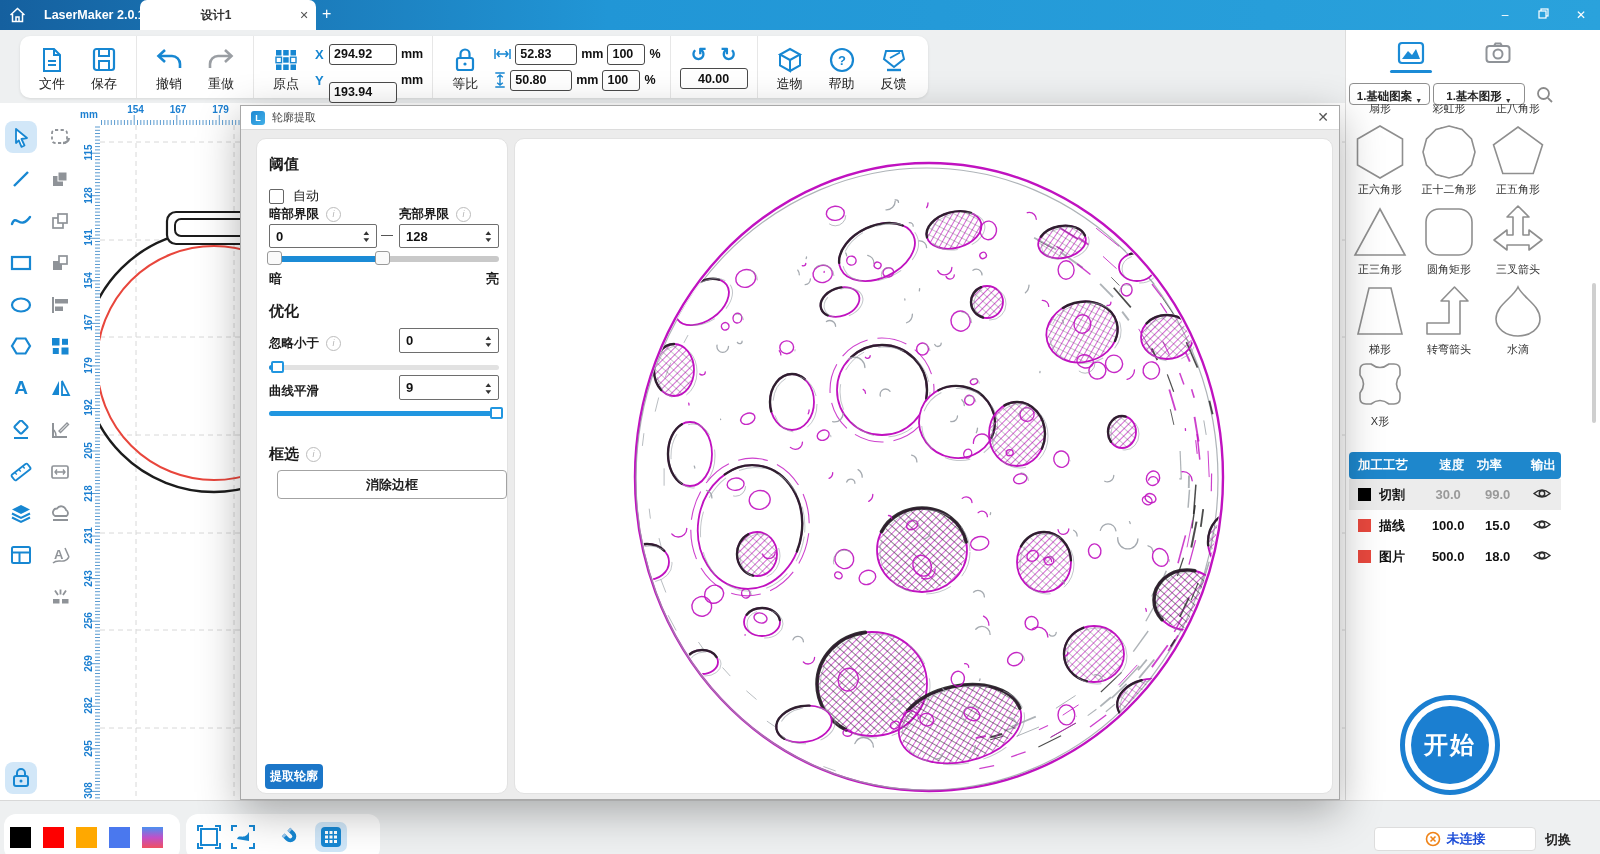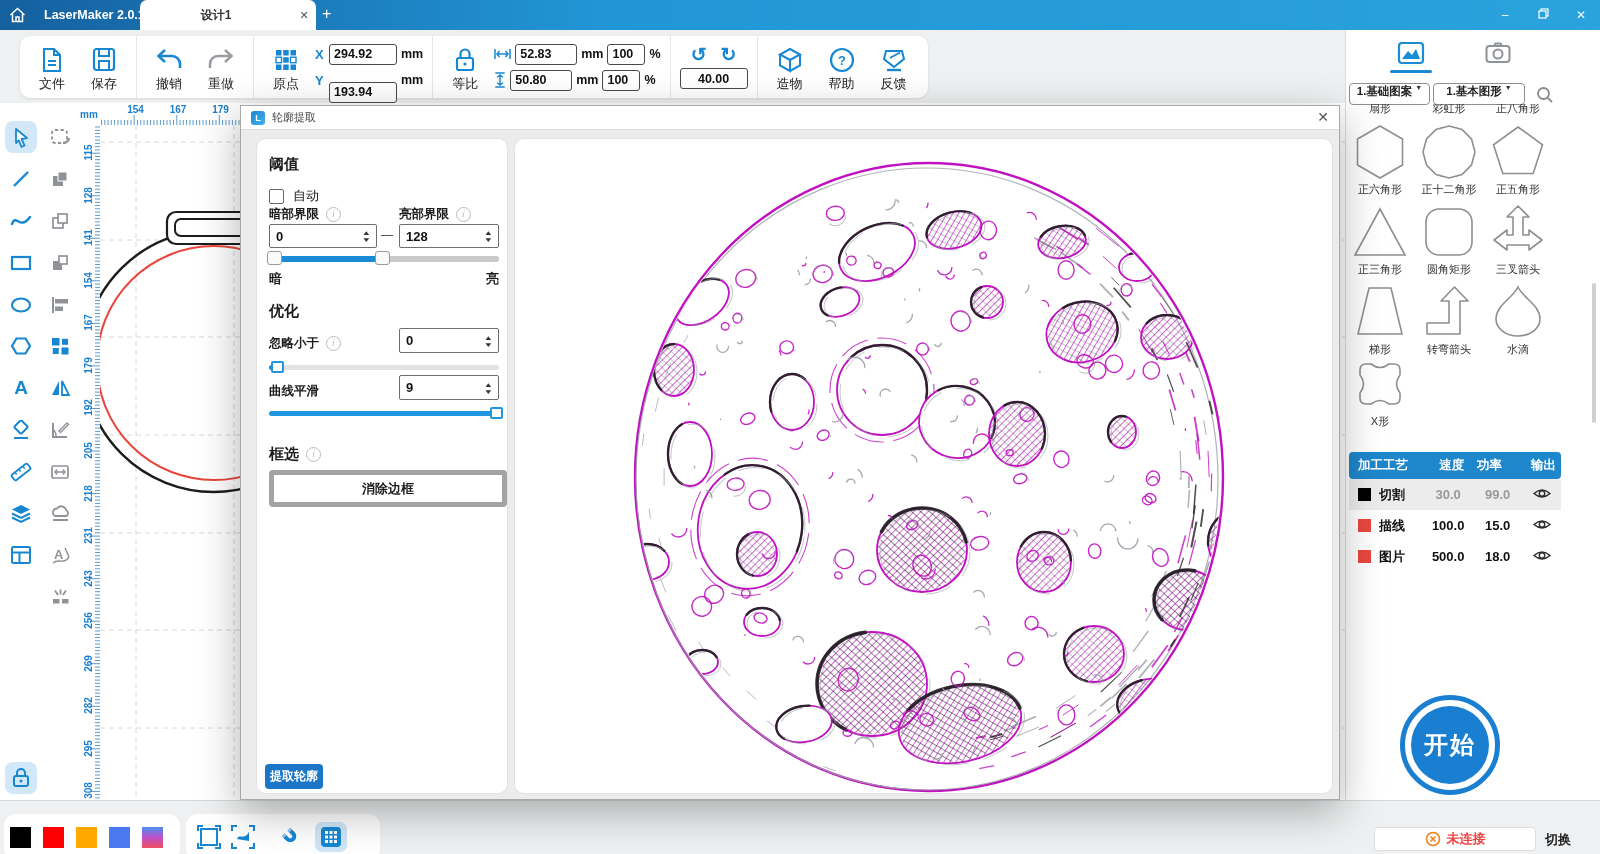--- a/index.html
+++ b/index.html
@@ -63,31 +63,31 @@
     font-size:9px;text-align:center;line-height:12px;font-style:italic;margin-left:7px;font-weight:normal;}
   .spin{position:absolute;border:1px solid #6e6e6e;border-radius:2px;background:#fff;display:flex;
     align-items:center;box-sizing:border-box;}
   .spin .val{flex:1;padding-left:6px;font-weight:bold;font-size:13px;color:#111;}
   .spin .arr{display:flex;flex-direction:column;width:15px;align-items:center;line-height:7px;padding-right:2px;}
   .spin .arr i{font-style:normal;font-size:6.5px;color:#333;transform:scaleX(1.5);}
   .track{position:absolute;background:#c9c9c9;border-radius:3px;}
   .fill{position:absolute;left:0;top:0;bottom:0;background:#1b8bd6;border-radius:3px;}
   .handle{position:absolute;background:#fafafa;border:1px solid #999;border-radius:3px;box-sizing:border-box;}
   .handleb{position:absolute;background:#fff;border:2px solid #2196e0;border-radius:2px;box-sizing:border-box;}
-  .wbtn{position:absolute;border:5px solid #a3a3a3;border-radius:4px;background:#fff;font-size:13px;
-    font-weight:bold;color:#1c1c1c;display:flex;align-items:center;justify-content:center;}
+  .wbtn{position:absolute;border:1px solid #a3a3a3;border-radius:4px;background:#fff;font-size:13px;
+    font-weight:bold;color:#1c1c1c;display:flex;align-items:center;justify-content:center;margin-left:8px;}
   .bluebtn{position:absolute;background:#1b76c8;border-radius:4px;color:#fff;font-size:12px;font-weight:bold;
     display:flex;align-items:center;justify-content:center;}
   .checkbox{display:inline-block;width:13px;height:13px;border:1.5px solid #666;border-radius:2px;background:#fff;}
   
   .rpanel{position:absolute;left:1345px;top:30px;width:255px;height:776px;background:#fff;
     border-left:1px solid #dcdcdc;box-sizing:border-box;z-index:5;}
   .ptab{position:absolute;display:flex;align-items:center;justify-content:center;}
   .ptabline{position:absolute;background:#1b8bd6;border-radius:2px;}
-  .dd{position:absolute;border:1px solid #8f8f8f;border-radius:4px;height:22px;display:flex;align-items:flex-start;
+  .dd{position:absolute;border:1px solid #8f8f8f;border-radius:4px;height:22px;display:flex;align-items:flex-end;
      justify-content:center;gap:3px;font-size:11.5px;font-weight:bold;color:#222;background:#fff;box-sizing:border-box;}
   .dd .car{font-size:7px;color:#333;}
   .shapecell{position:absolute;width:64px;display:flex;justify-content:center;}
   .shapelab{position:absolute;width:76px;text-align:center;font-size:11px;color:#333;}
   .clippedlab{position:absolute;width:76px;text-align:center;font-size:11px;color:#333;height:11px;overflow:hidden;}
   .clippedlab span{position:relative;top:-3px;}
   .ptable-h{position:absolute;background:#1e87cc;border-radius:4px;color:#fff;display:flex;align-items:center;
     font-size:12.5px;font-weight:bold;}
   .prow{position:absolute;display:flex;align-items:center;font-size:13px;color:#111;}
   .prow .sw{width:13px;height:13px;margin-left:9px;}
@@ -99,21 +99,21 @@
     align-items:center;justify-content:center;font-size:24px;font-weight:bold;letter-spacing:2px;}
   .scrollbar{position:absolute;width:4px;background:#cfcfcf;border-radius:2px;}
   
   .statusbar{position:absolute;left:0;top:800px;width:1600px;height:54px;background:#eef0f1;
     border-top:1px solid #d8d8d8;z-index:6;box-sizing:border-box;}
   .scard{position:absolute;background:#fff;border-radius:12px;}
   .swatch{position:absolute;width:21px;height:21px;}
   .statico{position:absolute;width:26px;height:26px;display:flex;align-items:center;justify-content:center;}
   .gridhl{position:absolute;width:32px;height:30px;background:#cfe6f8;border-radius:7px;}
   .connpill{position:absolute;background:#fff;border:1px solid #ddd;border-radius:4px;display:flex;
-    align-items:center;justify-content:center;gap:6px;font-size:13px;font-weight:bold;color:#ef4444;box-sizing:border-box;}
+    align-items:center;justify-content:center;gap:6px;font-size:13px;font-weight:bold;color:#1d4ed8;box-sizing:border-box;}
   .switchlab{position:absolute;font-size:13px;font-weight:bold;color:#222;}
 </style>
 </head>
 <body>
 
 <div class="app">
 
   <div class="titlebar">
     <div class="homebtn">
       <svg width="17" height="16" viewBox="0 0 17 16">

